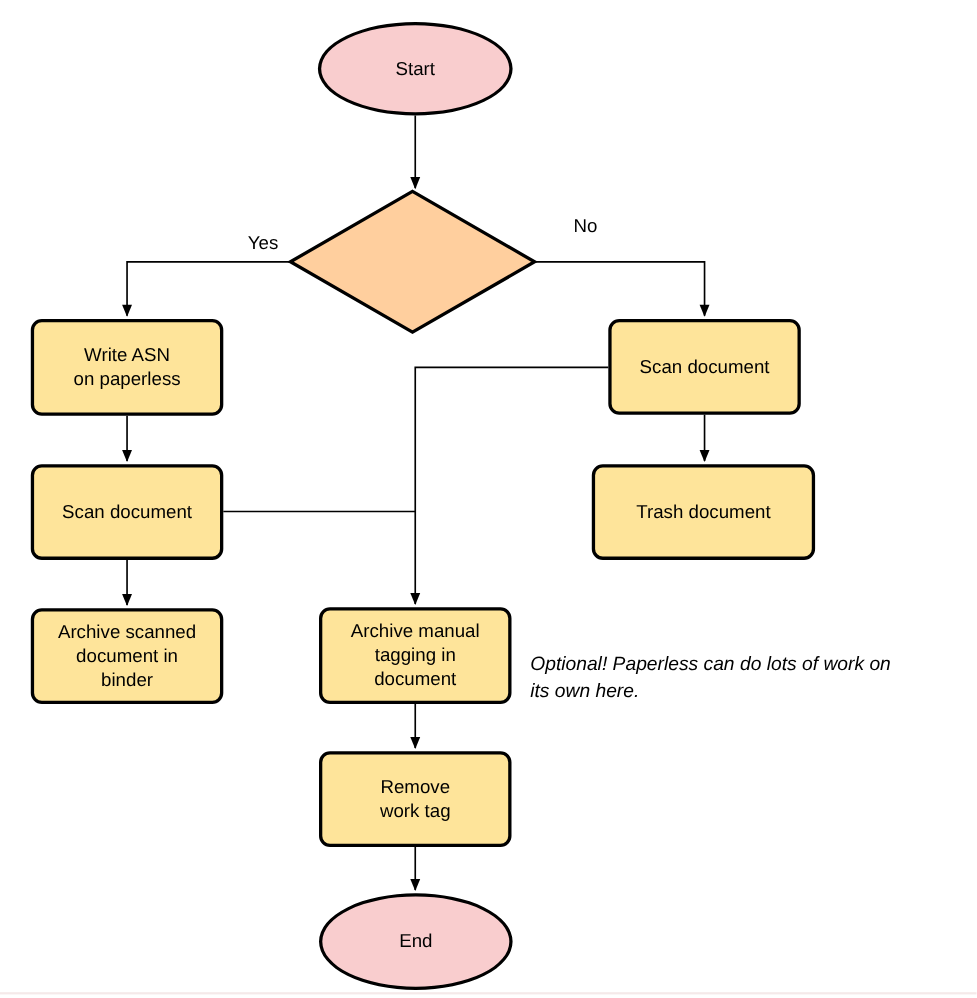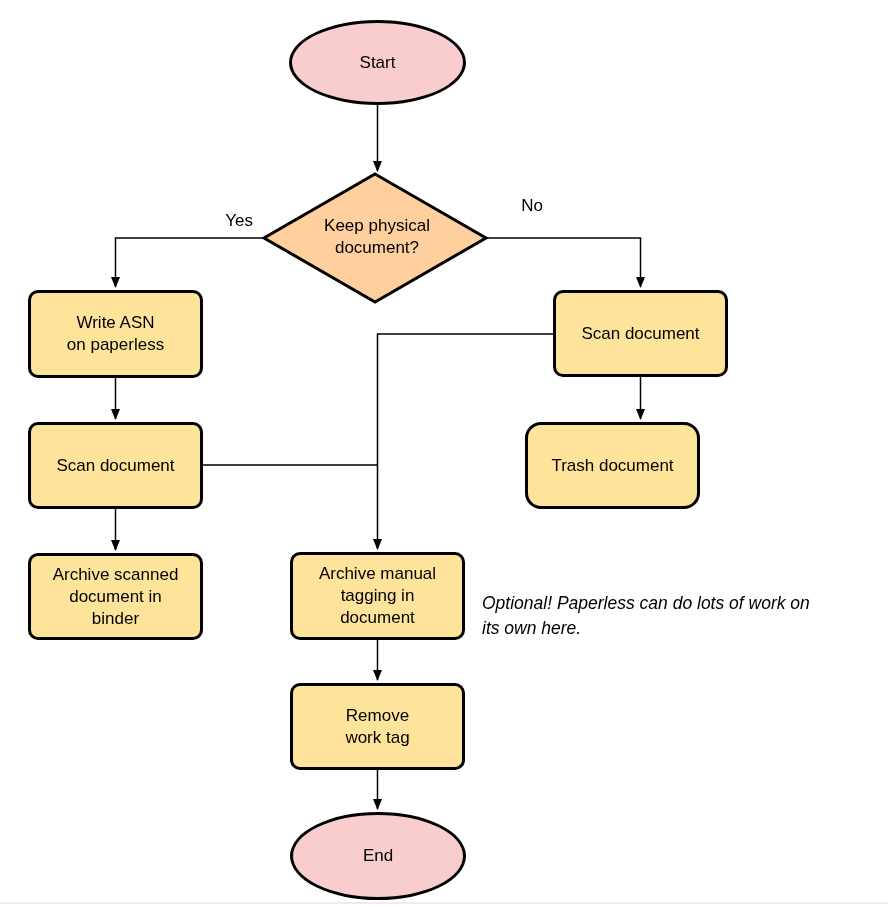--- a/index.html
+++ b/index.html
@@ -103,24 +103,20 @@
     <path class="edge" d="M377.5 640 V680" marker-end="url(#arrowhead)"></path>
     <path class="edge" d="M377.5 770 V809" marker-end="url(#arrowhead)"></path>
 
     <polygon class="decision-shape" points="375,174 486,238 375,302 264,238"></polygon>
   </svg>
 
   <div class="node terminator" style="left:289px; top:20px; width:177px; height:85px;">
     <div>Start</div>
   </div>
 
-  <div class="decision-text">
-    <div>Keep physical</div>
-    <div>document?</div>
-  </div>
 
   <div class="edge-label" id="label-yes">Yes</div>
   <div class="edge-label" id="label-no">No</div>
 
   <div class="node process" style="left:28px; top:290px; width:175px; height:88px;">
     <div>Write ASN</div>
     <div>on paperless</div>
   </div>
 
   <div class="node process" style="left:28px; top:422px; width:175px; height:87px;">
@@ -130,21 +126,21 @@
   <div class="node process" style="left:28px; top:553px; width:175px; height:87px;text-align:right;">
     <div>Archive scanned</div>
     <div>document in</div>
     <div>binder</div>
   </div>
 
   <div class="node process" style="left:553px; top:290px; width:175px; height:87px;">
     <div>Scan document</div>
   </div>
 
-  <div class="node process" style="left:525px; top:422px; width:175px; height:87px;border-radius:16px;">
+  <div class="node process" style="left:538px; top:422px; width:203px; height:87px;">
     <div>Trash document</div>
   </div>
 
   <div class="node process" style="left:290px; top:552px; width:175px; height:88px;">
     <div>Archive manual</div>
     <div>tagging in</div>
     <div>document</div>
   </div>
 
   <div class="node process" style="left:290px; top:683px; width:175px; height:87px;">

